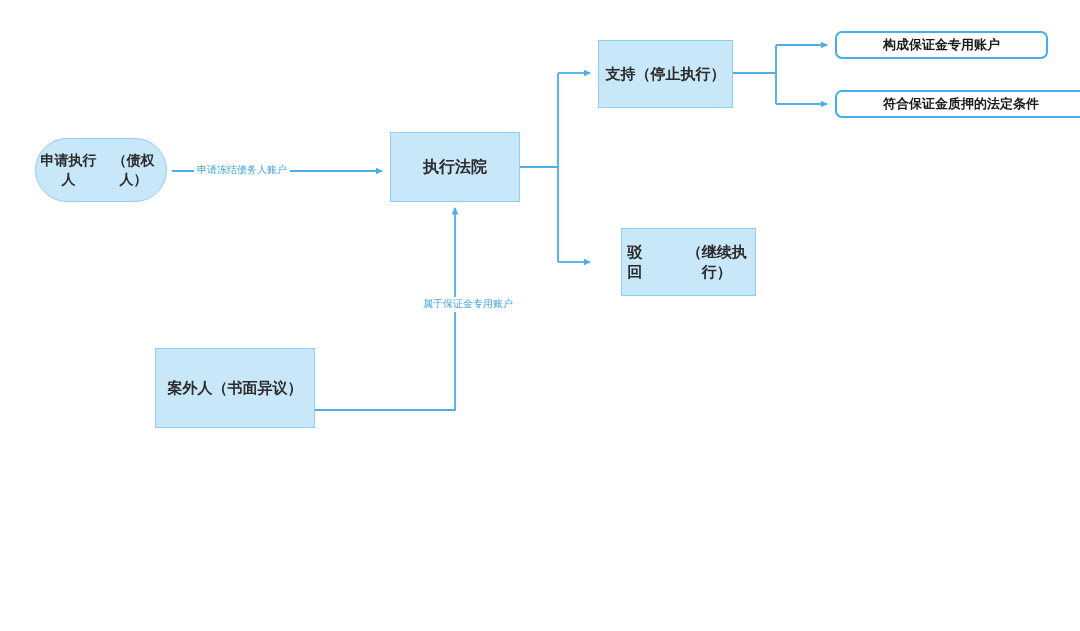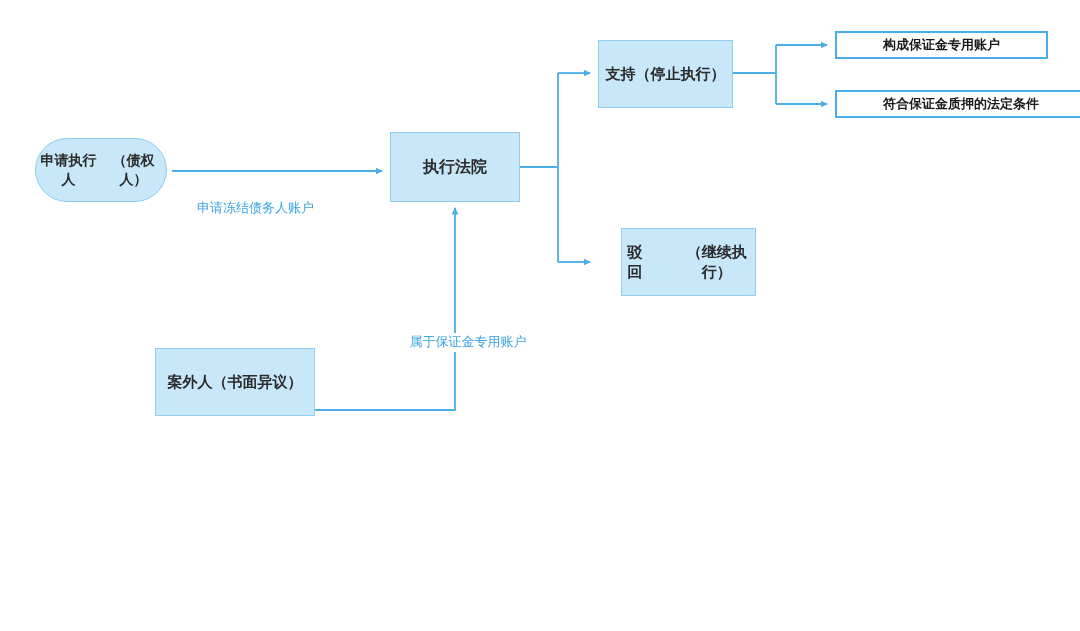--- a/index.html
+++ b/index.html
@@ -48,50 +48,49 @@
     left:390px;top:132px;width:130px;height:70px;
     font-size:16px;
   }
   .node-support{
     left:598px;top:40px;width:135px;height:68px;
   }
   .node-reject{
     left:621px;top:228px;width:135px;height:68px;gap:31px;
   }
   .node-outsider{
-    left:155px;top:348px;width:160px;height:68px;
+    left:155px;top:348px;width:160px;height:80px;
   }
   .outcome{
     position:absolute;
     display:flex;
     align-items:center;
     justify-content:center;
     background:#ffffff;
     border:2px solid var(--outcome-border);
-    border-radius:0;
+    border-radius:7px;
     color:#1a1a1a;
     font-weight:bold;
     font-size:13px;
     text-align:center;
   }
   .outcome-account{
     left:835px;top:31px;width:213px;height:28px;
   }
   .outcome-condition{
     left:835px;top:90px;width:252px;height:28px;
   }
   .edge-label{
     position:absolute;
     background:#ffffff;
     color:var(--label-blue);
-    font-size:13px;
+    font-size:10px;
     line-height:1.45;
     white-space:nowrap;
     padding:0 3px;
-    margin-top:36px;
   }
   .label-apply{
     left:194px;top:163px;
   }
   .label-claim{
     left:388px;top:297px;
     width:160px;
     text-align:center;
     white-space:normal;
   }

